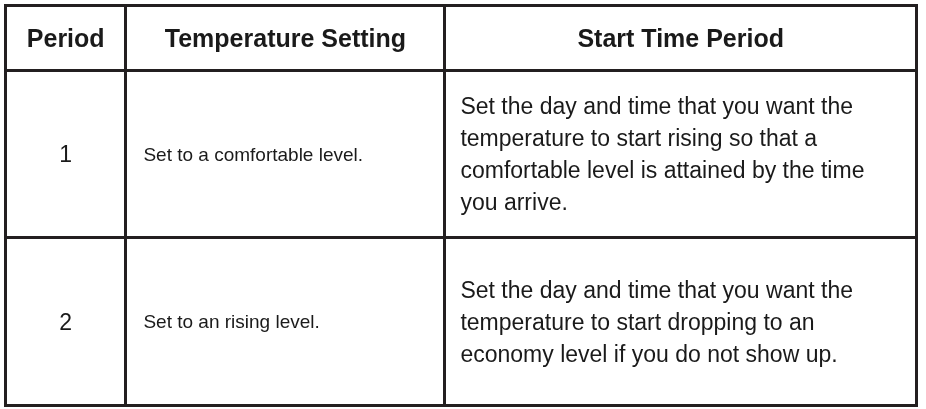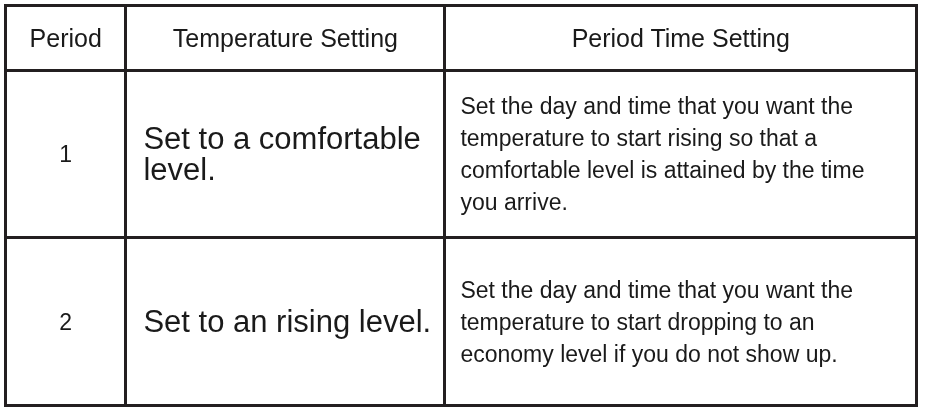--- a/index.html
+++ b/index.html
@@ -29,39 +29,39 @@
     border: 3px solid #231f20;
   }
   table.settings-table td,
   table.settings-table th {
     border: 3px solid #231f20;
     vertical-align: middle;
     box-sizing: border-box;
   }
   thead th {
     text-align: center;
-    font-weight: normal;
+    font-weight: bold;
     font-size: 25px;
     line-height: 30px;
     padding: 10px 6px;
     height: 65px;
   }
   .col-period { width: 120px; }
   .col-temp   { width: 318px; }
   .col-start  { width: 470px; }
 
   td.period-cell {
     text-align: center;
     font-size: 23px;
     line-height: 28px;
     font-weight: normal;
   }
   td.temp-cell {
     text-align: left;
-    font-size: 31px;
+    font-size: 19px;
     line-height: 31px;
     padding: 8px 10px 8px 16px;
   }
   td.start-cell {
     text-align: left;
     font-size: 23px;
     line-height: 32px;
     padding: 8px 10px 8px 14px;
     margin-top: 31px;
   }
@@ -70,21 +70,21 @@
 </style>
 </head>
 <body>
 
 <div class="sheet">
   <table class="settings-table">
     <thead>
       <tr>
         <th class="col-period">Period</th>
         <th class="col-temp">Temperature Setting</th>
-        <th class="col-start">Period Time Setting</th>
+        <th class="col-start">Start Time Period</th>
       </tr>
     </thead>
     <tbody>
       <tr class="row-1">
         <td class="period-cell">1</td>
         <td class="temp-cell">Set to a comfortable level.</td>
         <td class="start-cell">Set the day and time that you want the temperature to start rising so that a comfortable level is attained by the time you arrive.</td>
       </tr>
       <tr class="row-2">
         <td class="period-cell">2</td>

